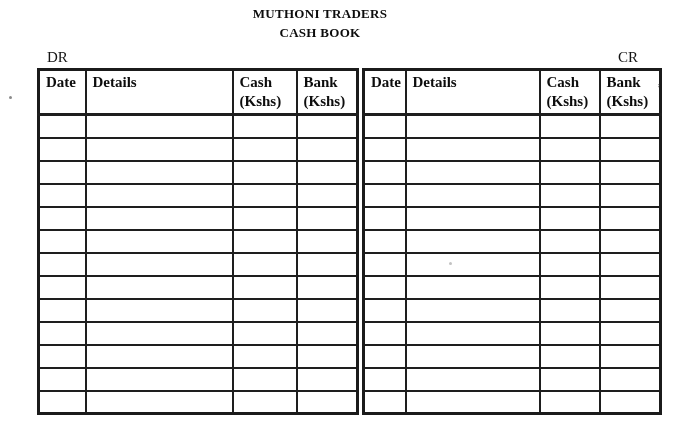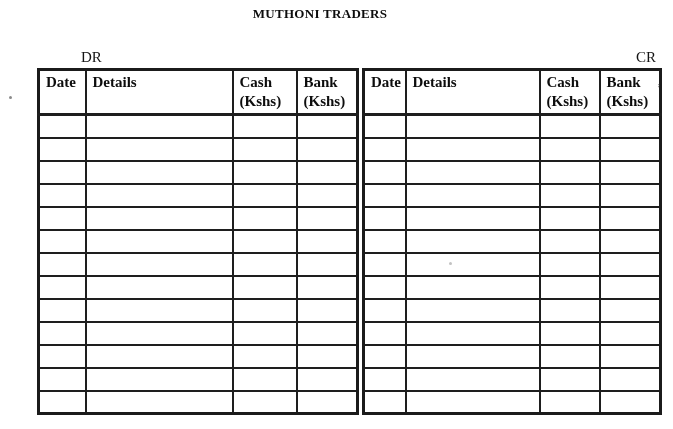--- a/index.html
+++ b/index.html
@@ -25,24 +25,23 @@
     line-height: 19px;
     letter-spacing: 0.3px;
     color: #0d0d0d;
   }
   .side-label {
     position: absolute;
     top: 49px;
     font-size: 15px;
     line-height: 16px;
     color: #141414;
-    margin-left: 34px;
   }
   .side-label.dr { left: 47px; }
-  .side-label.cr { left: 602px; }
+  .side-label.cr { left: 618px; }
   .ledger {
     position: absolute;
     left: 37px;
     top: 68px;
     width: 619px;
     height: 347px;
     display: flex;
     column-gap: 3px;
   }
   table.side-table {
@@ -85,20 +84,21 @@
     color: #2a2a2a;
   }
 </style>
 </head>
 <body>
 
 <div class="page">
 
   <div class="title-block">
     <div class="title-line">MUTHONI TRADERS</div>
+    <div class="title-line">CASH BOOK</div>
   </div>
 
   <div class="side-label dr">DR</div>
   <div class="side-label cr">CR</div>
 
   <div class="ledger">
 
     <table class="side-table debit">
       <colgroup>
         <col style="width:47px">

